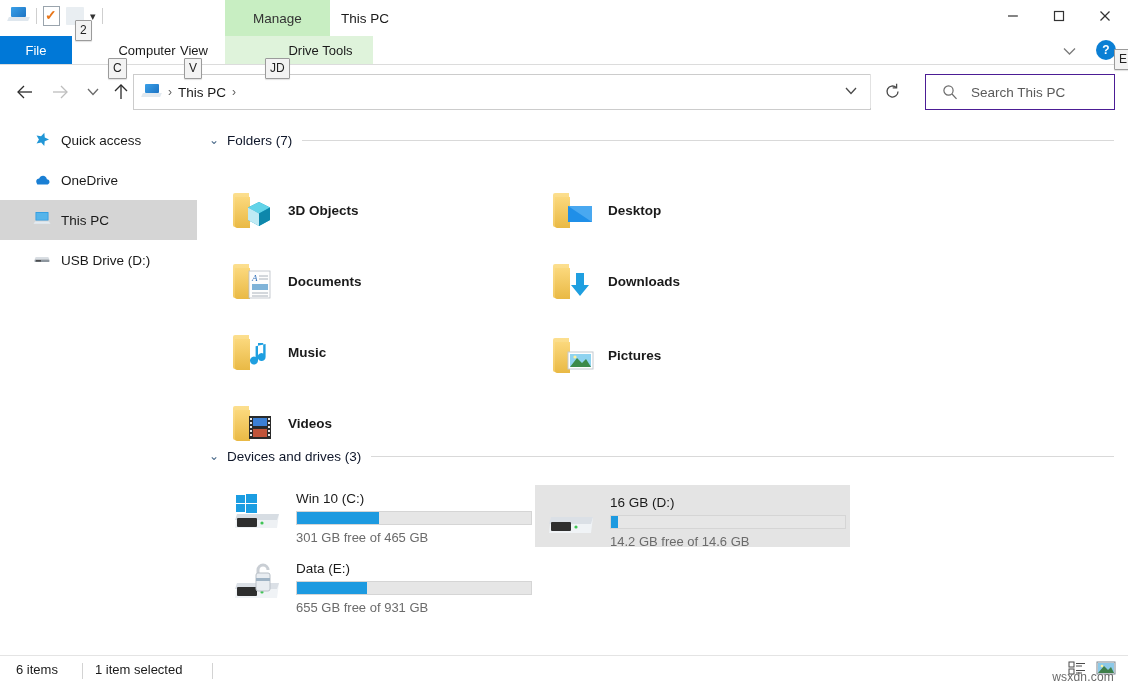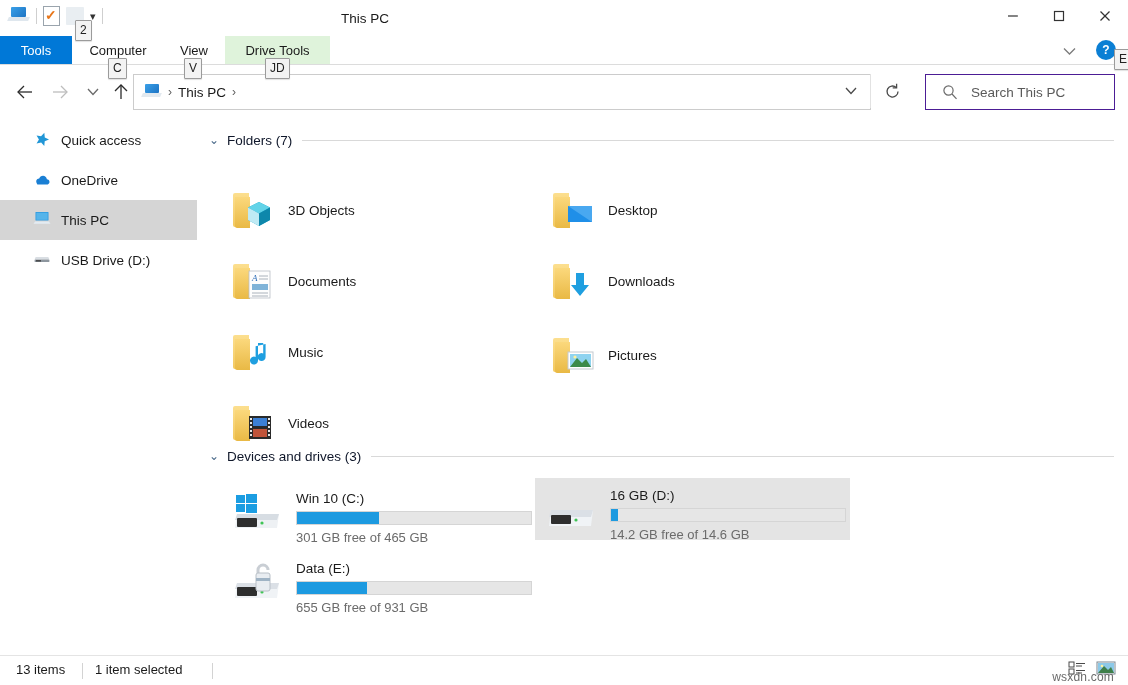--- a/index.html
+++ b/index.html
@@ -29,23 +29,23 @@
   .win-title{position:absolute;left:341px;top:0;height:36px;display:flex;align-items:center;font-size:13.5px;color:#1a1a1a;}
 
   .wbtns{position:absolute;right:0;top:0;display:flex;}
   .wbtn{width:46px;height:31px;display:flex;align-items:center;justify-content:center;}
   .wbtn svg{display:block;}
 
   
   .tabstrip{position:absolute;left:0;top:36px;width:1128px;height:28px;}
   .tab{position:absolute;top:0;height:28px;display:flex;align-items:center;justify-content:center;font-size:13px;color:#1a1a1a;}
   .tab.file{left:0;width:72px;background:#0078d7;color:#fff;}
-  .tab.computer{left:72px;width:92px;}
+  .tab.computer{left:72px;width:92px;padding-left:29px;}
   .tab.view{left:164px;width:60px;}
-  .tab.drivetools{left:225px;width:105px;background:#dff3db;}
+  .tab.drivetools{left:225px;width:105px;background:#dff3db;padding-left:43px;}
   .ribbon-divider{position:absolute;left:0;top:64px;width:1128px;height:1px;background:#dcdcdc;}
   .ribbon-body{position:absolute;left:0;top:65px;width:1128px;height:7px;background:#fff;}
   .ribbon-collapse{position:absolute;right:46px;top:40px;width:26px;height:22px;display:flex;align-items:center;justify-content:center;}
   .help-btn{position:absolute;right:12px;top:40px;width:20px;height:20px;border-radius:50%;background:#0b7fd4;color:#fff;font-size:12px;display:flex;align-items:center;justify-content:center;font-weight:bold;}
 
   
   .keytip{position:absolute;background:#f3f3f3;border:1px solid #9b9b9b;color:#222;font-size:12px;line-height:1;
           padding:3px 4px 4px 4px;border-radius:1px;z-index:40;box-shadow:0 1px 1px rgba(0,0,0,.12);}
 
   
@@ -76,21 +76,21 @@
 
   
   .content{position:absolute;left:197px;top:120px;width:931px;height:535px;background:#fff;overflow:hidden;}
   .group-head{position:relative;height:26px;display:flex;align-items:center;padding-left:12px;}
   .group-chev{width:14px;color:#4a6a8a;font-size:12px;line-height:12px;}
   .group-title{font-size:13.5px;color:#0f172a;margin-left:4px;white-space:nowrap;}
   .group-rule{flex:1;height:1px;background:#d9d9d9;margin-left:10px;margin-right:14px;}
 
   .tiles{position:relative;}
   .tile{position:absolute;width:300px;height:72px;display:flex;align-items:center;padding-left:10px;box-sizing:border-box;}
-  .tile .lbl{margin-left:14px;font-size:13.5px;color:#1a1a1a;}
+  .tile .lbl{margin-left:14px;font-size:13.5px;color:#1a1a1a;font-weight:bold;}
 
   .drive{position:absolute;width:315px;height:70px;display:flex;align-items:flex-start;padding:6px 0 0 10px;box-sizing:border-box;}
   .drive.selected{background:#e4e4e4;}
   .drive .dinfo{margin-left:13px;margin-top:2px;}
   .drive .dname{font-size:13.5px;color:#1a1a1a;margin-top:39px;}
   .bar{margin-top:5px;width:236px;height:14px;background:#e6e6e6;border:1px solid #d5d5d5;box-sizing:border-box;}
   .bar .fill{height:100%;background:#1d9ae0;}
   .dfree{margin-top:5px;font-size:13px;color:#6b6b6b;}
 
   
@@ -125,20 +125,23 @@
         <span class="pg"></span>
           <span class="ck">✓</span>
       </span>
       <span class="qat-blank"></span>
       <span class="qat-caret">▾</span>
       <span class="sep"></span>
     </div>
 
     <div class="keytip" style="left:75px;top:20px;">2</div>
 
+    <div class="ctx-tab-strip">
+      <div class="ctx-tab-label">Manage</div>
+    </div>
 
     <div class="win-title">This PC</div>
 
     <div class="wbtns">
       <div class="wbtn">
         <svg width="14" height="14" viewBox="0 0 14 14">
             <line x1="2" y1="7" x2="12" y2="7" stroke="#333" stroke-width="1.2"></line>
           </svg>
       </div>
       <div class="wbtn">
@@ -149,21 +152,21 @@
       <div class="wbtn">
         <svg width="14" height="14" viewBox="0 0 14 14">
             <line x1="2.5" y1="2.5" x2="11.5" y2="11.5" stroke="#333" stroke-width="1.2"></line>
             <line x1="11.5" y1="2.5" x2="2.5" y2="11.5" stroke="#333" stroke-width="1.2"></line>
           </svg>
       </div>
     </div>
   </div>
 
   <div class="tabstrip">
-    <div class="tab file">Tools</div>
+    <div class="tab file">File</div>
     <div class="tab computer">Computer</div>
     <div class="tab view">View</div>
     <div class="tab drivetools">Drive Tools</div>
   </div>
   <div class="ribbon-divider"></div>
   <div class="ribbon-body"></div>
 
   <div class="ribbon-collapse">
     <svg width="13" height="9" viewBox="0 0 13 9">
         <polyline points="1,1.5 6.5,7 12,1.5" fill="none" stroke="#7b7b7b" stroke-width="1.3"></polyline>
@@ -431,21 +434,21 @@
         </span>
         <span class="dinfo">
           <span class="dname">Win 10 (C:)</span>
           <div class="bar">
             <div class="fill" style="width:35%"></div>
           </div>
           <div class="dfree">301 GB free of 465 GB</div>
         </span>
       </div>
 
-      <div class="drive selected" style="left:338px;top:9px;height:62px;width:315px;">
+      <div class="drive selected" style="left:338px;top:16px;height:62px;width:315px;">
         <span class="driveico" style="margin-top:8px;">
           <svg width="52" height="40" viewBox="0 0 52 40">
             <path d="M6 18h42l-2 16H4z" fill="#f0f3f6"></path>
             <path d="M6 18h42l-2 7H4z" fill="#dbe0e6"></path>
             <rect x="6" y="23" width="20" height="9" rx="1" fill="#2e2e2e"></rect>
             <circle cx="31" cy="28" r="1.6" fill="#3fc455"></circle>
           </svg>
         </span>
         <span class="dinfo" style="margin-top:4px;">
           <span class="dname">16 GB (D:)</span>
@@ -473,21 +476,21 @@
           <div class="bar">
             <div class="fill" style="width:30%"></div>
           </div>
           <div class="dfree">655 GB free of 931 GB</div>
         </span>
       </div>
     </div>
   </div>
 
   <div class="statusbar">
-    <span class="sb-text" style="left:16px;">13 items</span>
+    <span class="sb-text" style="left:16px;">6 items</span>
     <span class="sb-divider" style="left:82px;"></span>
     <span class="sb-text" style="left:95px;">1 item selected</span>
     <span class="sb-divider" style="left:212px;"></span>
 
     <div class="viewbtns">
       <span>
         <svg width="18" height="16" viewBox="0 0 18 16">
           <rect x="1" y="2" width="5" height="5" fill="none" stroke="#4a4a4a" stroke-width="1"></rect>
           <rect x="1" y="9" width="5" height="5" fill="none" stroke="#4a4a4a" stroke-width="1"></rect>
           <line x1="8" y1="3.5" x2="17" y2="3.5" stroke="#4a4a4a" stroke-width="1"></line>

